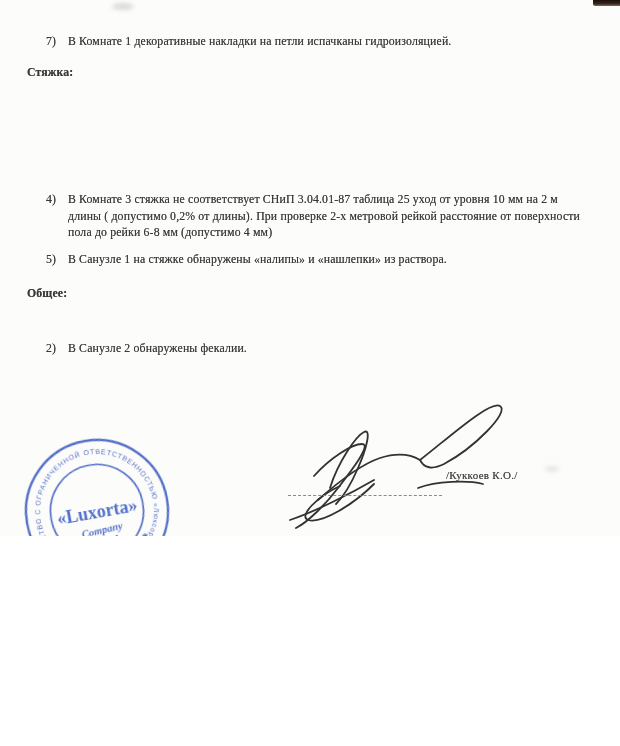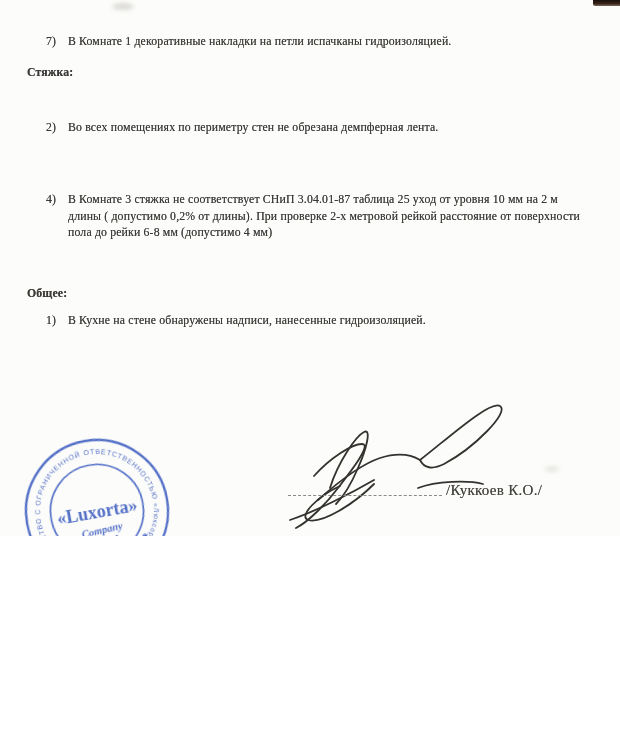--- a/index.html
+++ b/index.html
@@ -34,22 +34,22 @@
     font-size:10px;color:#35332f;letter-spacing:.5px;
     text-shadow:0 0 .4px rgba(70,68,64,.8);
   }
   
   .signature-wrap{position:absolute;left:278px;top:392px;width:240px;height:142px;}
   .sig-line{
     position:absolute;left:288px;top:495px;width:154px;height:0;
     border-top:1.2px dashed #8a8a86;
   }
   .signatory{
-    position:absolute;left:446px;top:482px;
-    font-size:15px;color:#45433f;letter-spacing:.3px;
+    position:absolute;left:446px;top:469px;
+    font-size:11px;color:#45433f;letter-spacing:.3px;
     text-shadow:0 0 .4px rgba(70,68,64,.7);
   }
   
   .receipt{position:absolute;left:27px;top:654px;font-size:11.8px;white-space:nowrap;}
   .uline{display:inline-block;height:13px;border-bottom:1.2px solid #605e5a;vertical-align:bottom;}
   .uline-1{width:101px;}
   .uline-2{width:57px;margin-left:12px;}
   .slash{font-style:italic;color:#55534f;margin-left:3px;}
   
   .corner-mark{
@@ -73,31 +73,31 @@
   <div class="smudge smudge-b"></div>
   <div class="smudge smudge-c"></div>
   <div class="smudge smudge-d"></div>
 
   <div class="item doc-text" style="top:33px">
     <span class="num">7)</span><span>В Комнате 1 декоративные накладки на петли испачканы гидроизоляцией.</span>
   </div>
 
   <div class="heading doc-text" style="top:64px">Стяжка:</div>
 
-  <div class="item doc-text" style="top:119px">
-    <span class="num">2)</span><span>Во всех помещениях по периметру стен не обрезана демпферная лента.</span>
-  </div>
   <div class="item doc-text" style="top:191px">
     <span class="num">4)</span><span>В Комнате 3 стяжка не соответствует СНиП 3.04.01-87 таблица 25 уход от уровня 10 мм на 2 м длины ( допустимо 0,2% от длины). При проверке 2-х метровой рейкой расстояние от поверхности пола до рейки 6-8 мм (допустимо 4 мм)</span>
+  </div>
+  <div class="item doc-text" style="top:251px">
+    <span class="num">5)</span><span>В Санузле 1 на стяжке обнаружены «налипы» и «нашлепки» из раствора.</span>
   </div>
 
   <div class="heading doc-text" style="top:285px">Общее:</div>
 
-  <div class="item doc-text" style="top:312px">
-    <span class="num">1)</span><span>В Кухне на стене обнаружены надписи, нанесенные гидроизоляцией.</span>
+  <div class="item doc-text" style="top:340px">
+    <span class="num">2)</span><span>В Санузле 2 обнаружены фекалии.</span>
   </div>
 
   <div class="seal-mark">М.П.</div>
 
   <div class="stamp-wrap">
     <svg width="170" height="170" viewBox="0 0 170 170">
       <defs>
         <path id="arcTop" d="M 44.7,125.3 A 57,57 0 1 1 125.3,125.3" fill="none"></path>
         <path id="arcBottom" d="M 33,110 A 57.7,57.7 0 0 0 137,110" fill="none"></path>
       </defs>

